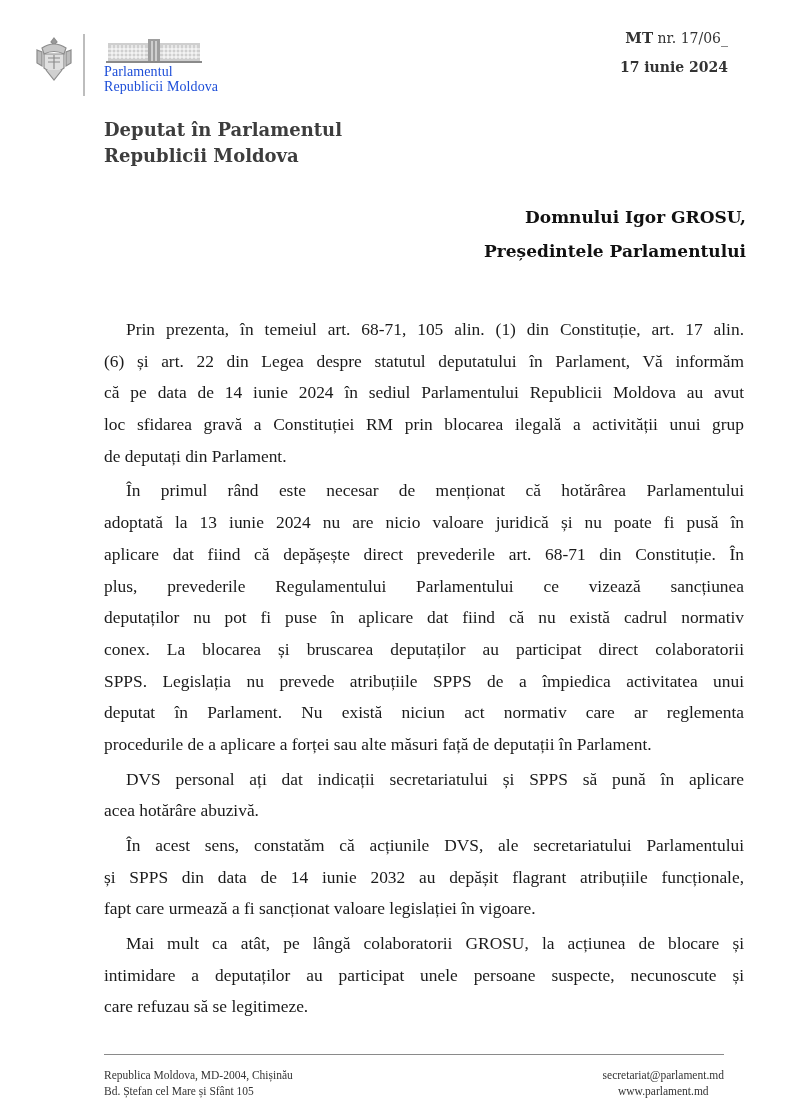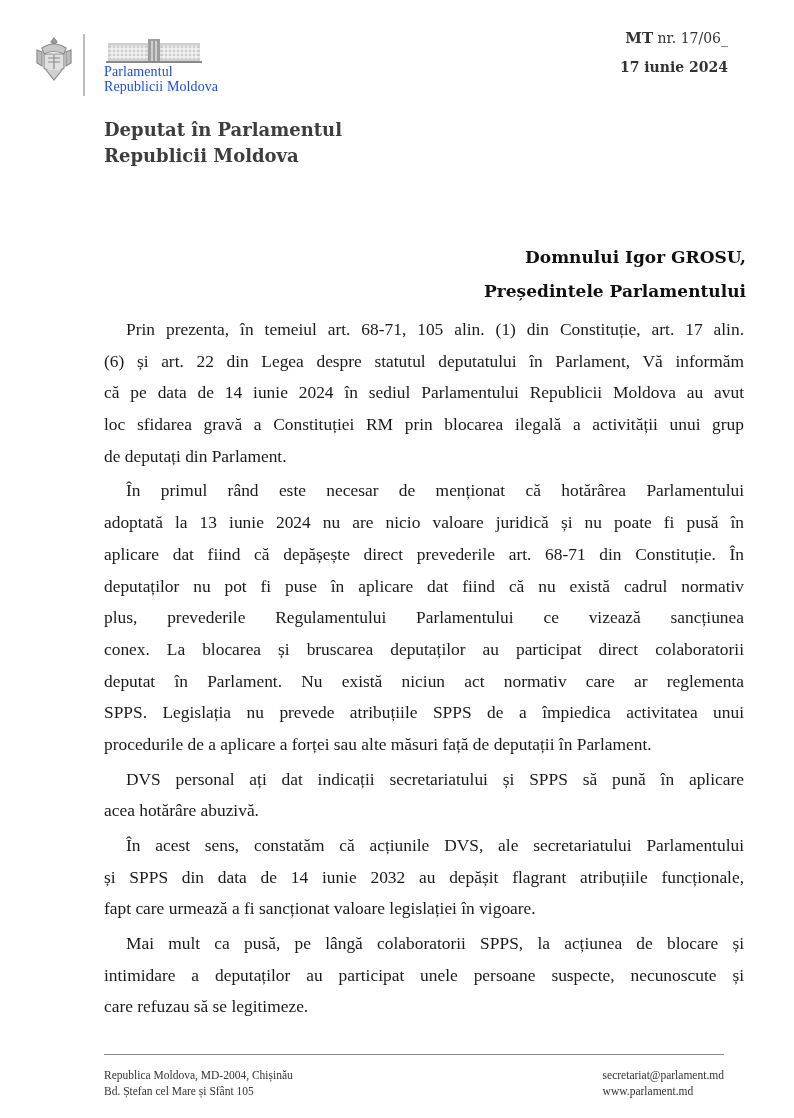--- a/index.html
+++ b/index.html
@@ -14,34 +14,34 @@
     .brand div { white-space: nowrap; }
 
     .ref { position: absolute; right: 66px; top: 27px; text-align: right; font-family: "DejaVu Serif", serif; font-size: 14px; color: #333; }
     .ref .mt { font-weight: bold; font-size: 15px; }
     .ref .line1 { height: 22px; line-height: 22px; }
     .ref .line2 { margin-top: 8px; font-weight: bold; font-size: 14px; line-height: 20px; }
 
     .sender { position: absolute; left: 104px; top: 117px; font-family: "DejaVu Serif", serif; font-weight: bold; font-size: 18px; line-height: 26px; color: #3d3d3d; }
     .sender div { white-space: nowrap; }
 
-    .addressee { position: absolute; right: 48px; top: 200px; text-align: right; font-family: "DejaVu Serif", serif; font-weight: bold; font-size: 17px; line-height: 34px; color: #111; margin-top: 40px; }
+    .addressee { position: absolute; right: 48px; top: 200px; text-align: right; font-family: "DejaVu Serif", serif; font-weight: bold; font-size: 17px; line-height: 34px; color: #111; }
     .addressee div { white-space: nowrap; }
 
     
     .body-text { position: absolute; left: 104px; top: 314px; width: 640px; font-family: "Liberation Serif", serif; font-size: 17.4px; color: #1a1a1a; }
     .para { margin: 0 0 3px 0; }
     .ln { display: block; height: 31.7px; line-height: 31.7px; white-space: nowrap; text-align: justify; text-align-last: justify; }
     .ln.last { text-align-last: left; }
     .ln.first { text-indent: 22px; }
 
     
     .fline { position: absolute; left: 104px; top: 1054px; width: 620px; height: 1px; background: #8a8a8a; }
     .faddr { position: absolute; left: 104px; top: 1067px; font-family: "Liberation Serif", serif; font-size: 11.5px; line-height: 16px; color: #333; }
-    .fcontact { position: absolute; right: 70px; top: 1067px; text-align: left; font-family: "Liberation Serif", serif; font-size: 11.5px; line-height: 16px; color: #333; }
+    .fcontact { position: absolute; right: 70px; top: 1067px; text-align: center; font-family: "Liberation Serif", serif; font-size: 11.5px; line-height: 16px; color: #333; }
     .faddr div, .fcontact div { white-space: nowrap; }
   </style>
 </head>
 <body>
 
 <div class="page">
 
   <div class="coat">
     <svg width="40" height="46" viewBox="0 0 40 46">
       <g fill="none" stroke="#8c8c8c" stroke-width="1.2">
@@ -94,38 +94,38 @@
       <span class="ln first">Prin prezenta, în temeiul art. 68-71, 105 alin. (1) din Constituție, art. 17 alin.</span>
       <span class="ln">(6) și art. 22 din Legea despre statutul deputatului în Parlament, Vă informăm</span>
       <span class="ln">că  pe data de 14 iunie 2024 în sediul Parlamentului Republicii Moldova au avut</span>
       <span class="ln">loc sfidarea gravă a Constituției RM prin blocarea ilegală a activității unui grup</span>
       <span class="ln last">de deputați din Parlament.</span>
     </div>
     <div class="para">
       <span class="ln first">În primul rând este necesar de menționat că hotărârea Parlamentului</span>
       <span class="ln">adoptată la 13 iunie 2024 nu are nicio valoare juridică și nu poate fi pusă în</span>
       <span class="ln">aplicare dat fiind că depășește direct prevederile art. 68-71 din Constituție. În</span>
+      <span class="ln">plus, prevederile Regulamentului Parlamentului ce vizează sancțiunea</span>
       <span class="ln">deputaților nu pot fi puse în aplicare dat fiind că nu există cadrul normativ</span>
-      <span class="ln">plus, prevederile Regulamentului Parlamentului ce vizează sancțiunea</span>
       <span class="ln">conex. La blocarea și bruscarea deputaților au participat direct colaboratorii</span>
+      <span class="ln">SPPS. Legislația nu prevede atribuțiile SPPS de a împiedica activitatea unui</span>
       <span class="ln">deputat în Parlament. Nu există niciun act normativ care ar reglementa</span>
-      <span class="ln">SPPS. Legislația nu prevede atribuțiile SPPS de a împiedica activitatea unui</span>
       <span class="ln last">procedurile de a aplicare a forței sau alte măsuri față de deputații în Parlament.</span>
     </div>
     <div class="para">
       <span class="ln first">DVS personal ați dat indicații secretariatului și SPPS să pună în aplicare</span>
       <span class="ln last">acea hotărâre abuzivă.</span>
     </div>
     <div class="para">
       <span class="ln first">În acest sens, constatăm că acțiunile DVS, ale secretariatului Parlamentului</span>
       <span class="ln">și SPPS din data de 14 iunie 2032 au depășit flagrant atribuțiile funcționale,</span>
       <span class="ln last">fapt care urmează a fi sancționat  valoare legislației în vigoare.</span>
     </div>
     <div class="para">
-      <span class="ln first">Mai mult ca pusă, pe lângă colaboratorii SPPS, la acțiunea de blocare și</span>
+      <span class="ln first">Mai mult ca atât, pe lângă colaboratorii GROSU, la acțiunea de blocare și</span>
       <span class="ln">intimidare a deputaților au participat unele persoane suspecte, necunoscute și</span>
       <span class="ln last">care refuzau să se legitimeze.</span>
     </div>
   </div>
 
   <div class="fline"></div>
   <div class="faddr">
     <div>Republica Moldova, MD-2004, Chișinău</div>
     <div>Bd. Ștefan cel Mare și Sfânt 105</div>
   </div>

